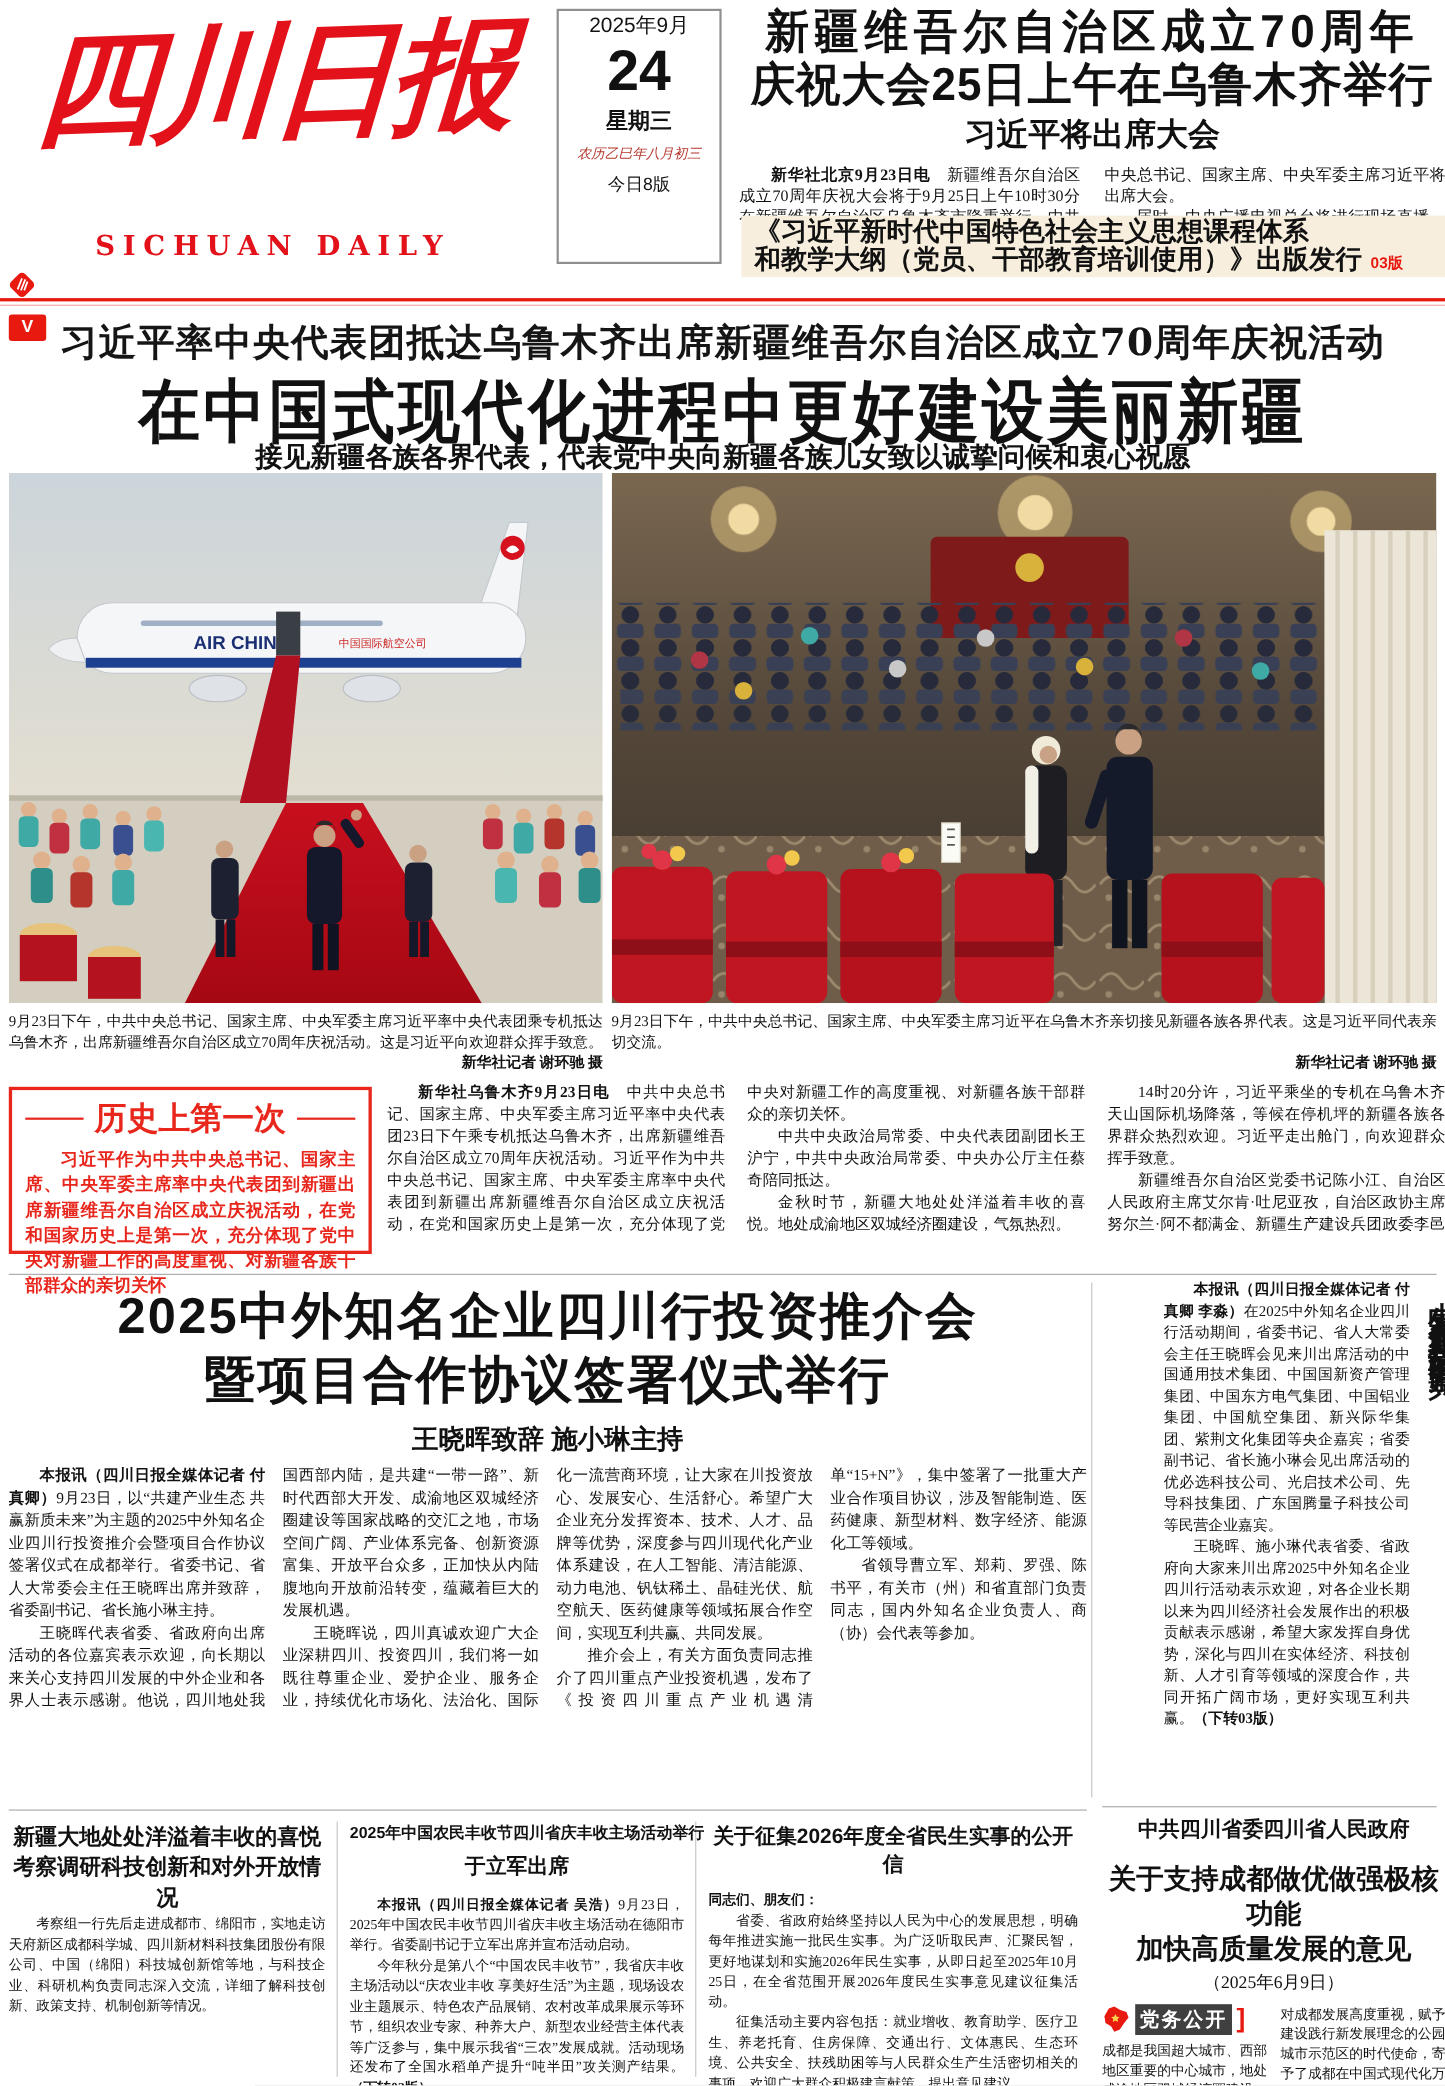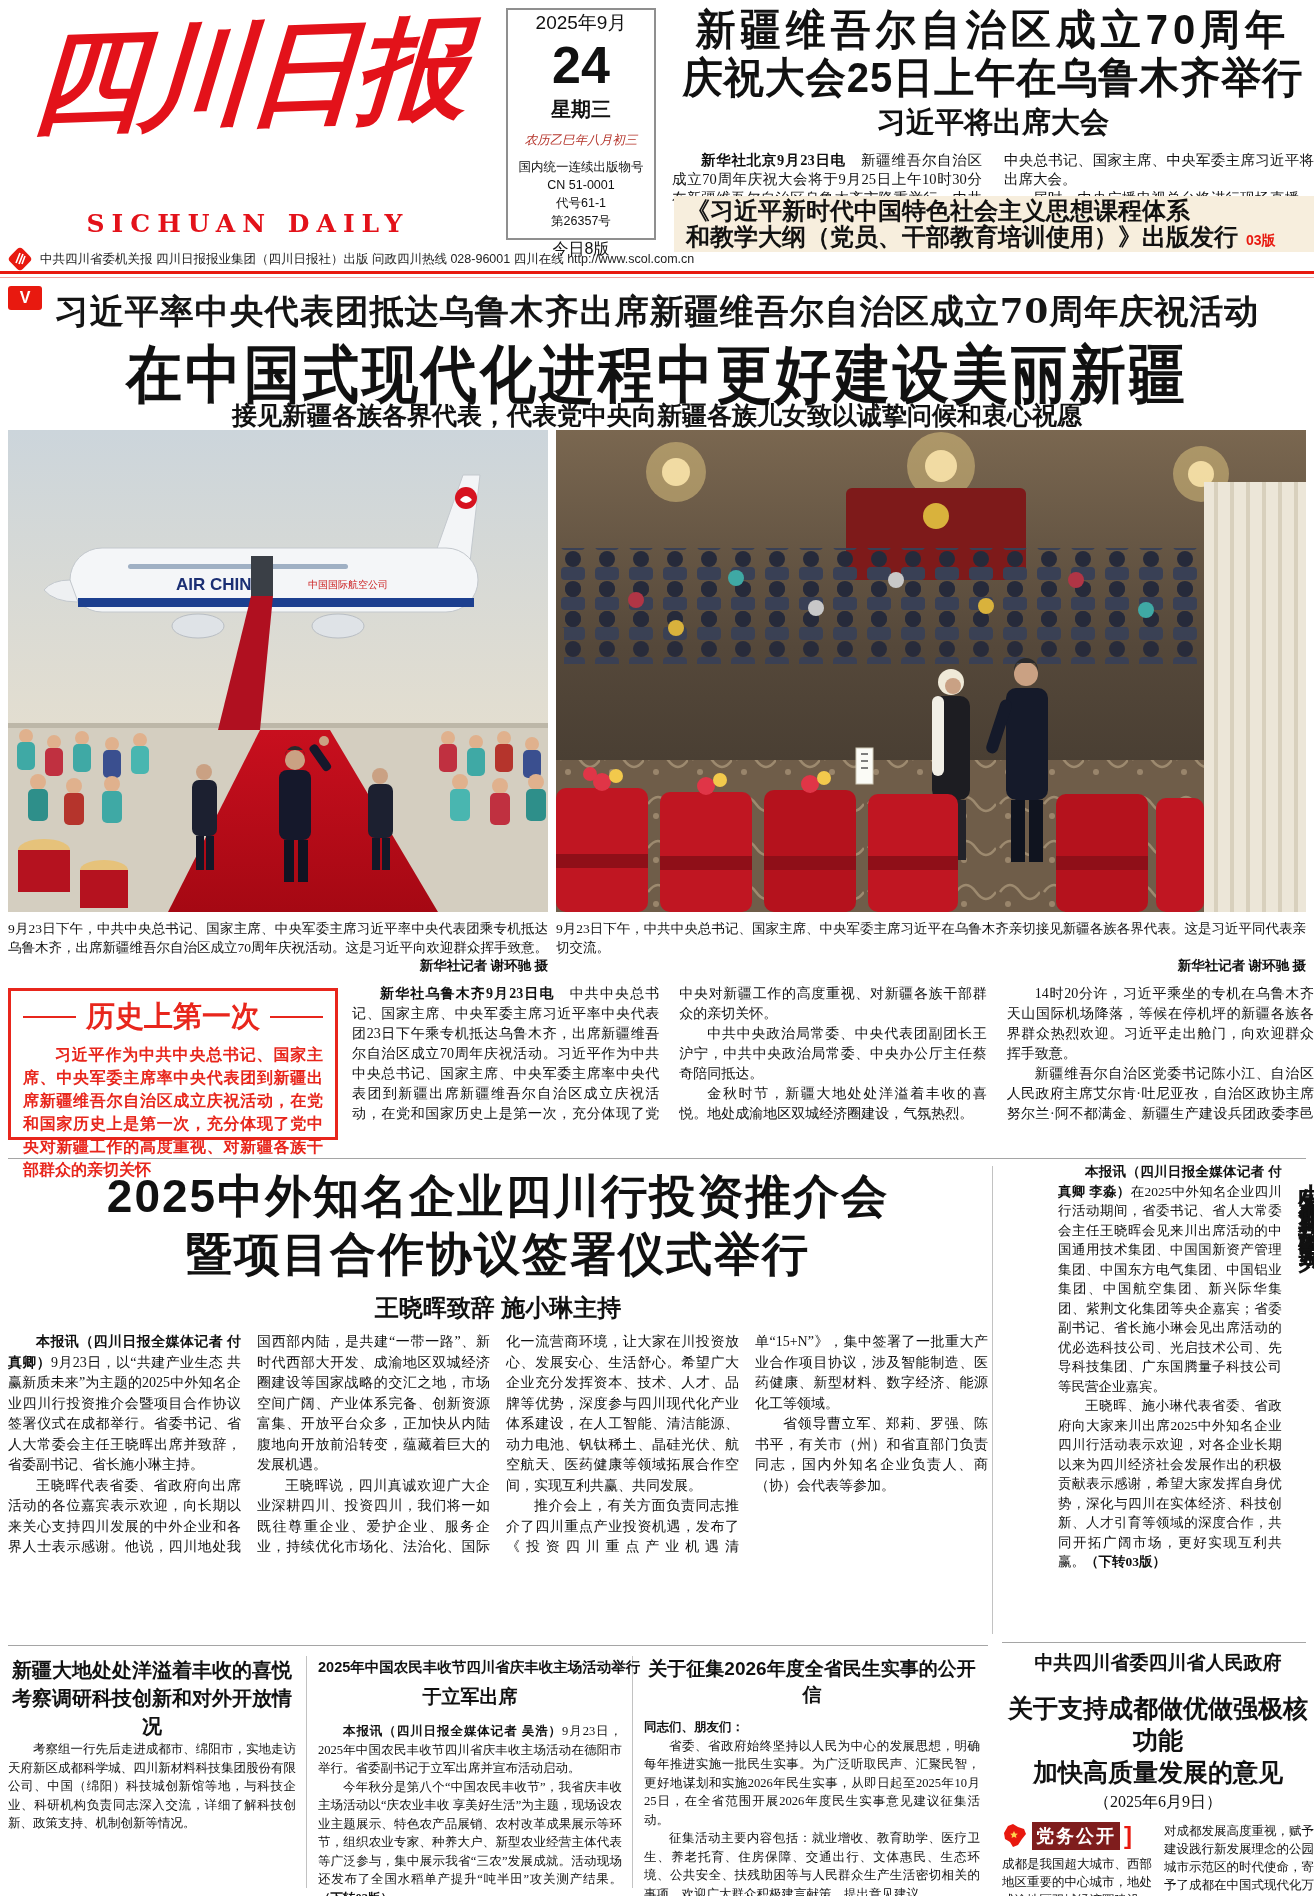--- a/index.html
+++ b/index.html
@@ -69,21 +69,21 @@
   .vert-head{float:right;writing-mode:vertical-rl;height:462px;margin:0 0 6px 10px;
     font-family:"Liberation Sans",sans-serif;font-weight:900;font-size:27px;letter-spacing:4px;line-height:1.45;}
   
   .gov-kicker{font-family:"Liberation Sans",sans-serif;font-weight:700;font-size:19px;text-align:center;}
   .gov-t{font-family:"Liberation Sans",sans-serif;font-weight:900;font-size:25px;line-height:32px;text-align:center;}
   .gov-date{font-size:16px;text-align:center;margin-top:4px;}
   .gov-body{display:flex;gap:12px;margin-top:9px;}
   .gov-col{flex:1;font-size:12.5px;line-height:18px;text-align:justify;}
   .gov-col p{margin:0;}
   .badge-row{display:flex;align-items:center;gap:4px;margin-bottom:5px;}
-  .badge{background:#7f1d1d;color:#fff;font:900 18px/1 "Liberation Sans",sans-serif;
+  .badge{background:#404040;color:#fff;font:900 18px/1 "Liberation Sans",sans-serif;
     padding:5px 4px;letter-spacing:2px;white-space:nowrap;}
   .badge-bracket{color:#e8190f;font-weight:900;font-size:24px;font-family:"Liberation Sans",sans-serif;}
   
   .bh{font-family:"Liberation Sans",sans-serif;font-weight:900;text-align:center;}
   .bcol p{font-size:12.5px;line-height:18.5px;text-align:justify;margin:0;}
   b.jump{white-space:nowrap;}
 </style>
 </head>
 <body>
 
@@ -92,26 +92,20 @@
   <div class="abs" style="left:24px;top:16px;width:448px;">
     <span class="masthead-title">四川日报</span>
   </div>
   <div class="abs masthead-en" style="left:24px;top:209px;width:448px;">SICHUAN DAILY</div>
 
   <div class="abs date-box" style="left:506px;top:8px;width:150px;height:232px;">
     <div class="db-month">2025年9月</div>
     <div class="db-day">24</div>
     <div class="db-week">星期三</div>
     <div class="db-lunar">农历乙巳年八月初三</div>
-    <div class="db-pub">
-      <div>国内统一连续出版物号</div>
-      <div>CN 51-0001</div>
-      <div>代号61-1</div>
-      <div>第26357号</div>
-    </div>
     <div class="db-pages">今日8版</div>
   </div>
 
   <div class="abs" style="left:672px;top:4px;width:642px;">
     <div class="ts-h">新疆维吾尔自治区成立70周年</div>
     <div class="ts-h ts-h2">庆祝大会25日上午在乌鲁木齐举行</div>
     <div class="ts-sub">习近平将出席大会</div>
     <div class="ts-body">
       <p class="ind"><b>新华社北京9月23日电</b><span>　新疆维吾尔自治区成立70周年庆祝大会将于9月25日上午10时30分在新疆维吾尔自治区乌鲁木齐市隆重举行。中共中央总书记、国家主席、中央军委主席习近平将出席大会。</span></p>
       <p class="ind">届时，中央广播电视总台将进行现场直播，新华网进行图文直播。</p>
@@ -121,21 +115,20 @@
   <div class="abs course-box" style="left:674px;top:196px;width:640px;height:56px;">
     <div>《习近平新时代中国特色社会主义思想课程体系</div>
     <div><span>和教学大纲（党员、干部教育培训使用）》出版发行</span><span class="cb-page">03版</span></div>
   </div>
 
   <div class="abs pub-row" style="left:8px;top:248px;width:1200px;height:22px;">
     <svg width="24" height="24" viewBox="0 0 24 24">
       <rect x="3" y="3" width="18" height="18" rx="4" transform="rotate(45 12 12)" fill="#e8190f"></rect>
       <path d="M8 16 L12 6 M11 17 L15 7 M14 17 L17 9" stroke="#fff" stroke-width="1.6" fill="none"></path>
     </svg>
-    <span>中共四川省委机关报 四川日报报业集团（四川日报社）出版 问政四川热线 028-96001 四川在线 http://www.scol.com.cn</span>
   </div>
   <div class="abs rule1" style="left:0;top:271px;width:1314px;"></div>
   <div class="abs rule2" style="left:0;top:277px;width:1314px;"></div>
 
   <div class="abs video-badge" style="left:8px;top:286px;width:34px;height:24px;">V</div>
   <div class="abs kicker" style="left:0;top:289px;width:1314px;">习近平率中央代表团抵达乌鲁木齐出席新疆维吾尔自治区成立70周年庆祝活动</div>
   <div class="abs main-headline" style="left:0;top:333px;width:1314px;">在中国式现代化进程中更好建设美丽新疆</div>
   <div class="abs sub-headline" style="left:0;top:399px;width:1314px;">接见新疆各族各界代表，代表党中央向新疆各族儿女致以诚挚问候和衷心祝愿</div>
 
   <div class="abs photo" style="left:8px;top:430px;width:540px;height:482px;">

